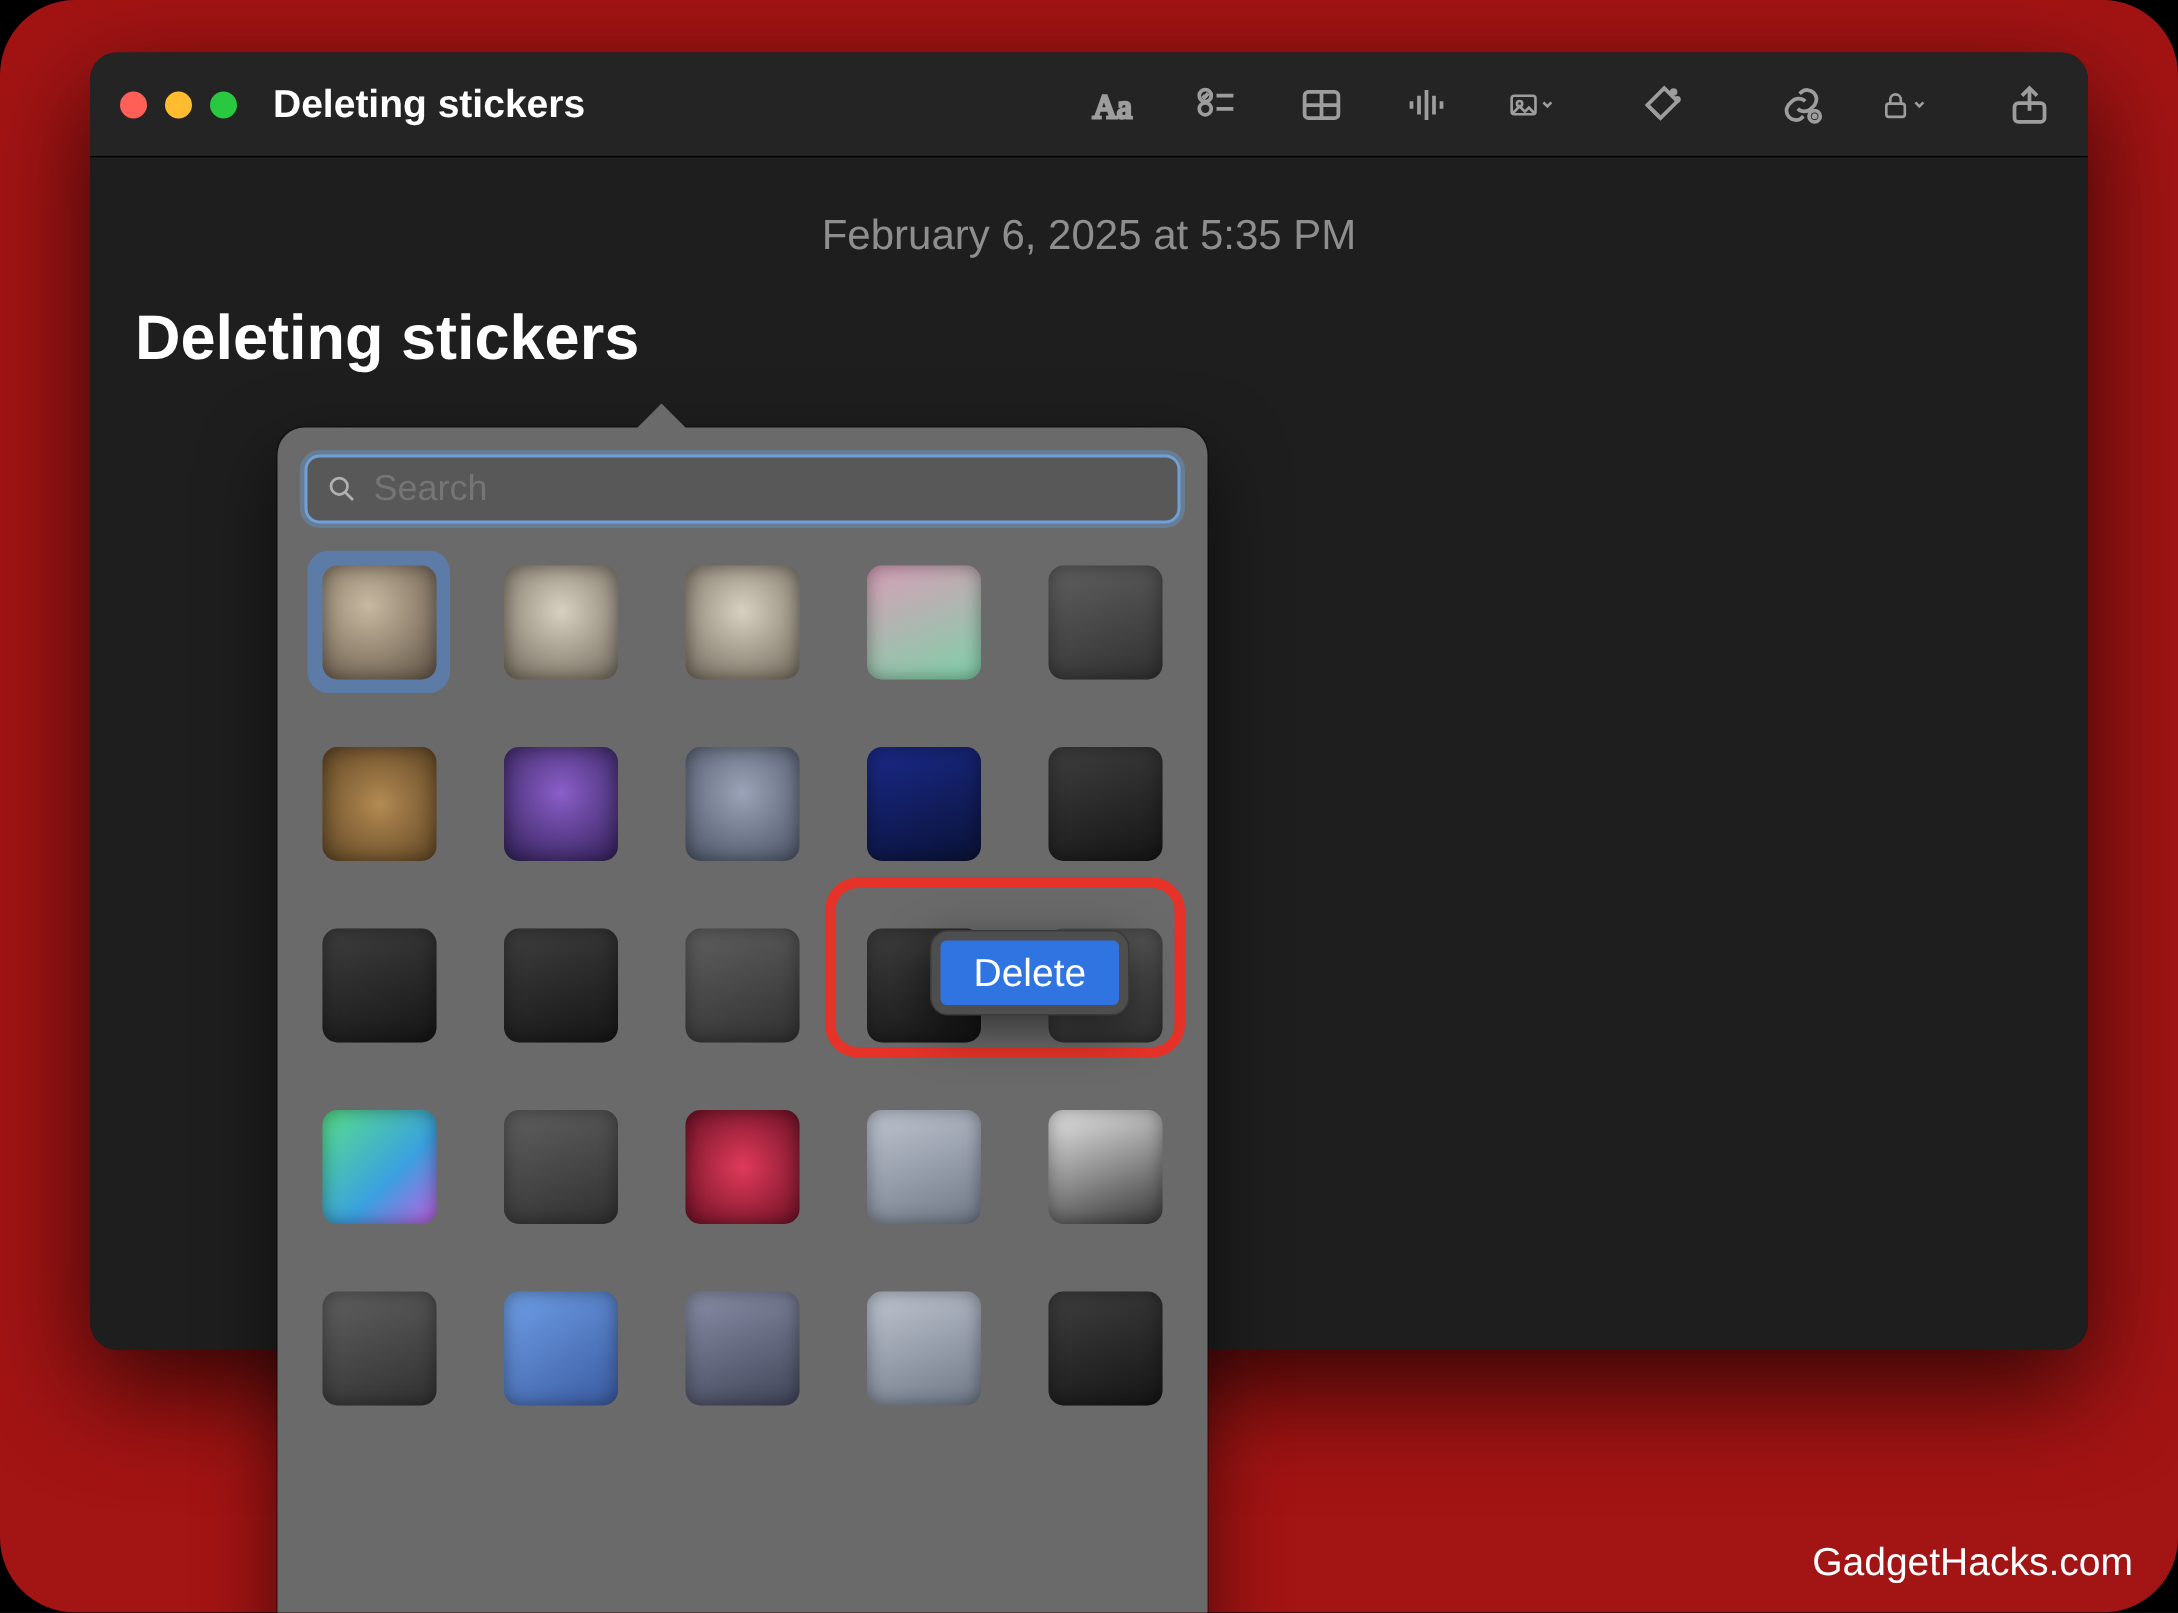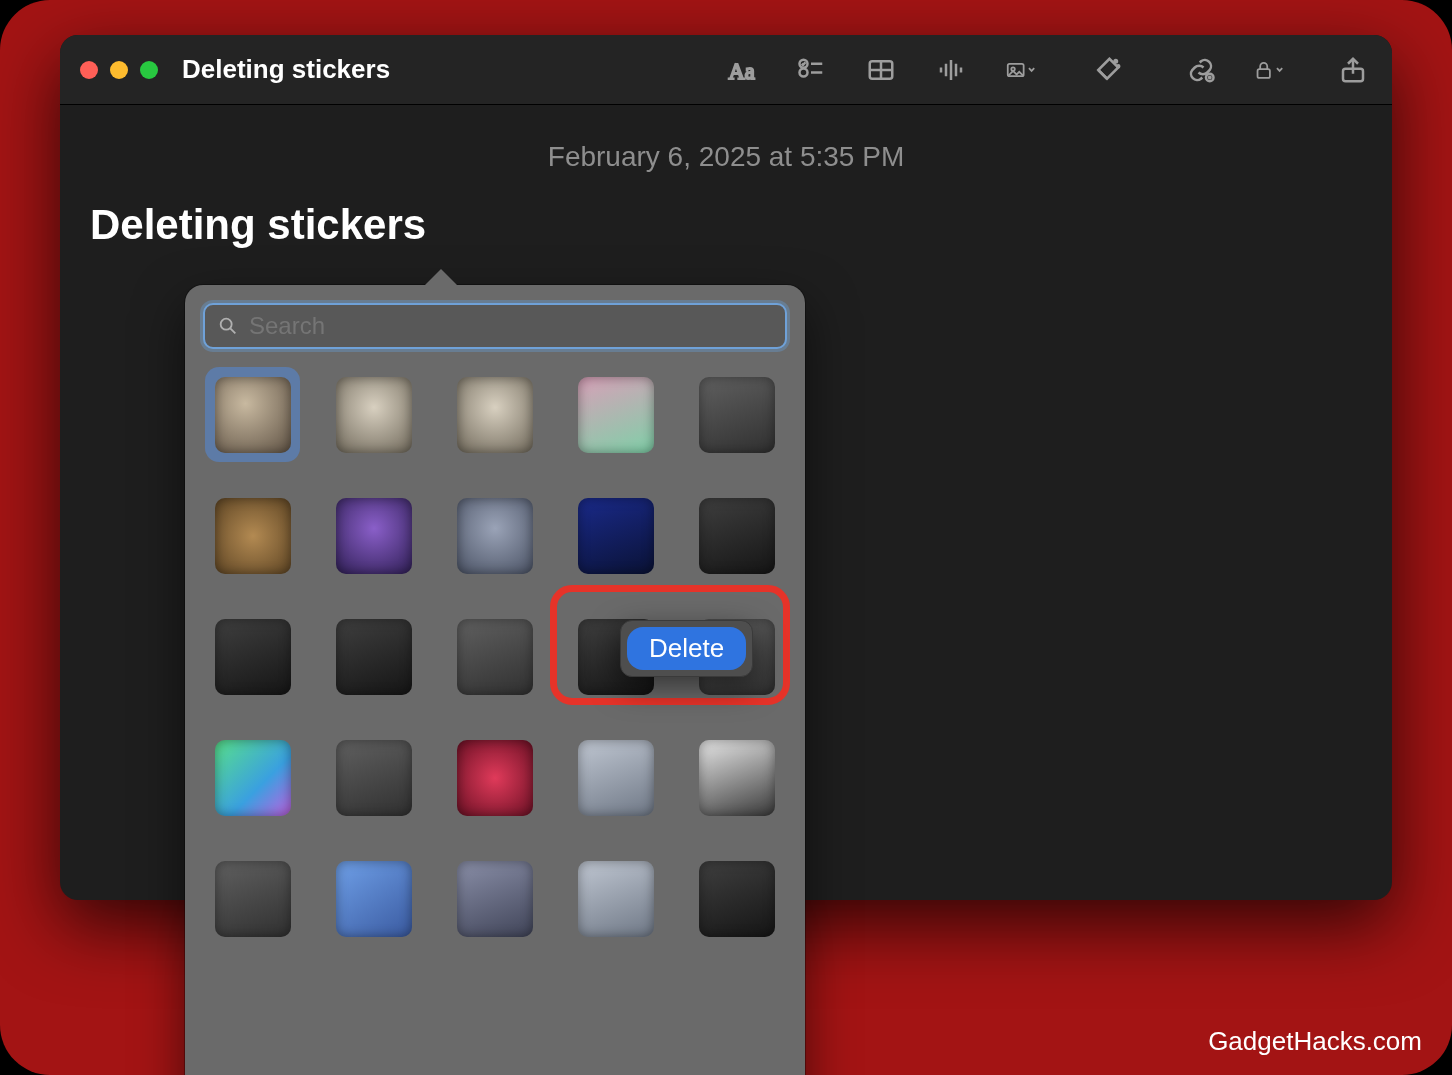--- a/index.html
+++ b/index.html
@@ -166,21 +166,21 @@
     border:1px solid #3a3a3a;
     border-radius:12px;
     padding:6px;
     box-shadow:0 10px 30px rgba(0,0,0,.5);
   }
   .ctx-item{
     background:#2f74e0;
     color:#fff;
     font-size:26px;
     padding:6px 22px;
-    border-radius:16px;
+    border-radius:4px;
     cursor:pointer;
   }
 
   
   .cat-row{
     height:56px;
     border-top:1px solid #545454;
     margin:0 -18px;
     display:flex;
     align-items:center;

